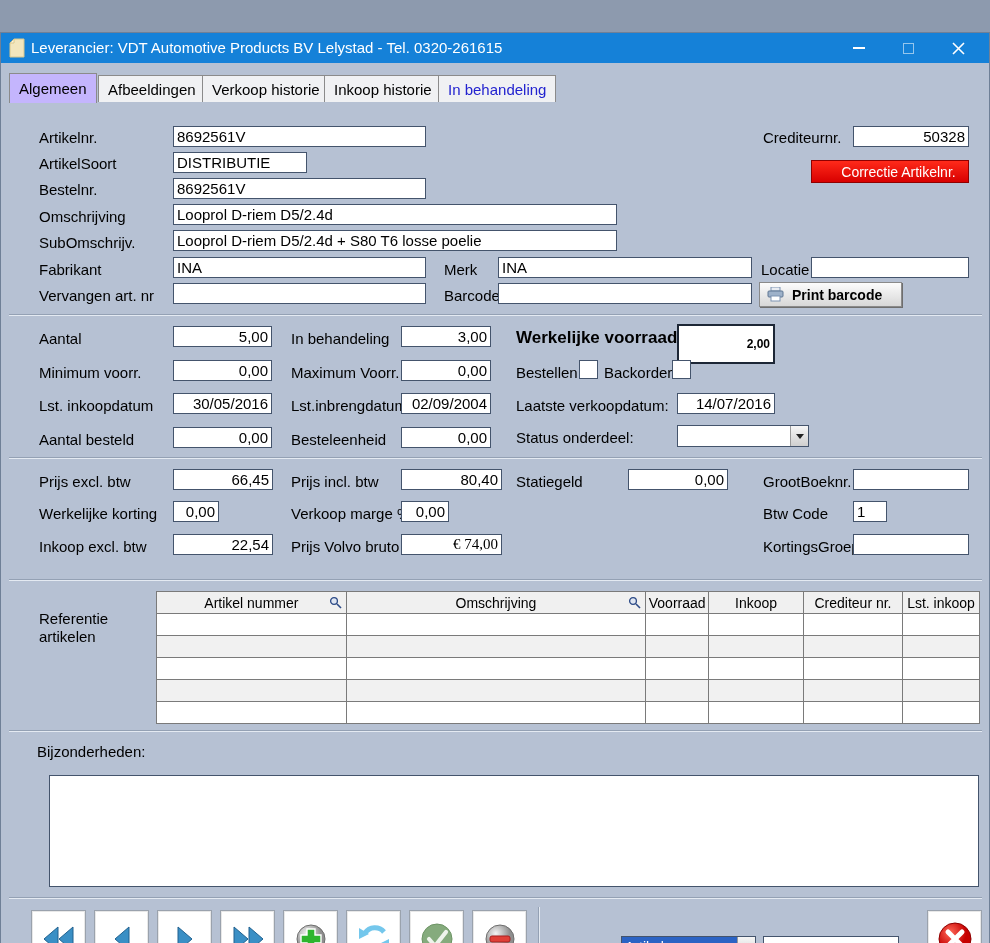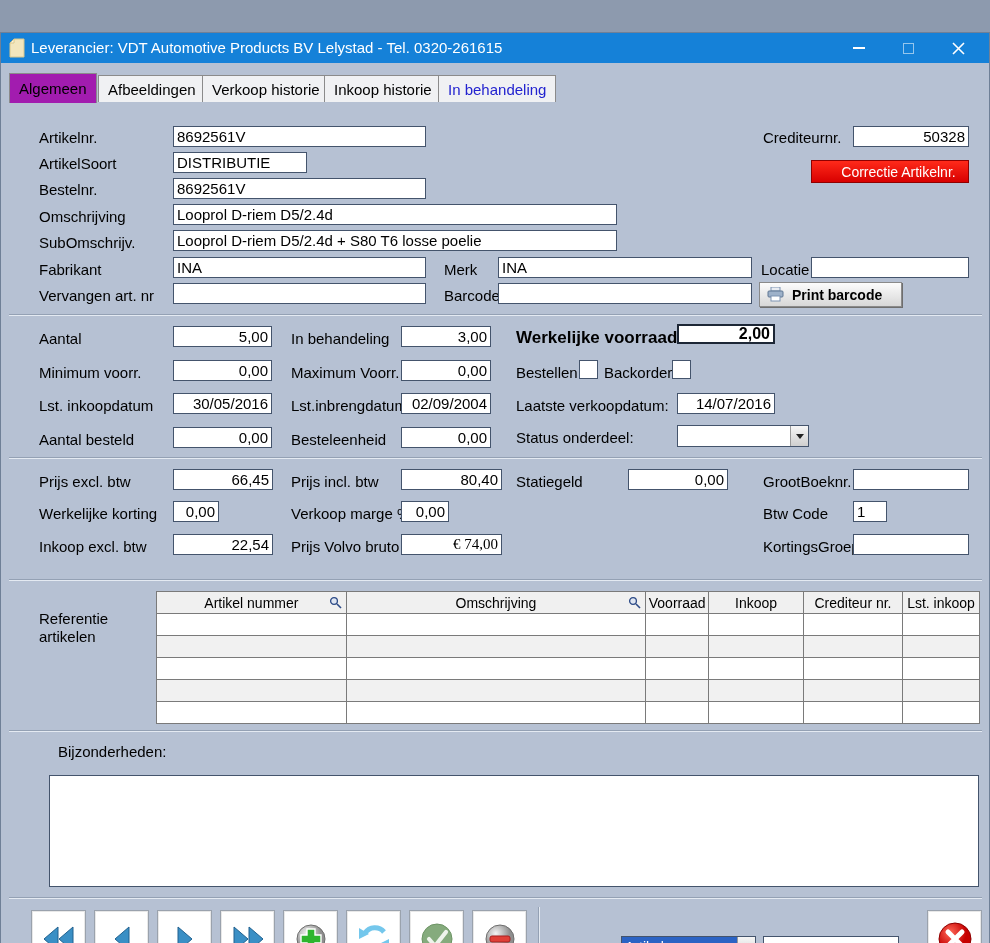--- a/index.html
+++ b/index.html
@@ -7,40 +7,40 @@
   #win{position:relative;width:990px;height:943px;background:#b6c1d3;overflow:hidden;
        border:1px solid #6f8097;margin-top:32px;}
   
   #titlebar{position:absolute;left:0;top:0;width:100%;height:30px;background:#1581d8;}
   #title-text{position:absolute;left:30px;top:6px;color:#fff;font-size:15px;white-space:nowrap;}
   .wc{position:absolute;top:0;width:45px;height:30px;display:flex;align-items:center;justify-content:center;}
   #btn-min{right:108px}#btn-max{right:58px}#btn-close{right:8px}
   
   .tab{position:absolute;top:42px;height:27px;background:#f0f1f3;border:1px solid #8b8b8b;border-bottom:none;
        font-size:15px;color:#000;display:flex;align-items:center;justify-content:center;padding:0 9px;white-space:nowrap;}
-  .tab.active{top:40px;height:30px;background:#a21caf;z-index:2;text-align:center;}
+  .tab.active{top:40px;height:30px;background:#c4b5fd;z-index:2;text-align:center;}
   .tab.attention{color:#2222cf;}
   
   .lbl{position:absolute;font-size:15px;color:#000;white-space:nowrap;}
   .inp{position:absolute;height:21px;border:1px solid #44546c;background:#fff;font-size:15px;
        padding:0 3px;color:#000;outline:none;}
   .num{text-align:right;}
   .hsep{position:absolute;left:8px;width:973px;height:2px;border-top:1px solid #94a1b4;border-bottom:1px solid #e4eaf2;}
   .chk{position:absolute;width:19px;height:19px;background:#fff;border:1px solid #44546c;}
   
   #correctie-btn{position:absolute;left:810px;top:127px;width:158px;height:23px;
       background:linear-gradient(#ff2a1a,#d80000);border:1px solid #8f0000;color:#fff;
       font-weight:normal;font-size:14px;display:flex;align-items:center;justify-content:center;cursor:pointer;padding-left:17px;}
   
   #print-btn{position:absolute;left:758px;top:249px;width:143px;height:25px;
       background:linear-gradient(#fcfcfc,#d7d7d7);border:1px solid #8a8a8a;box-shadow:1px 1px 0 #6e6e6e;
       font-weight:bold;font-size:14px;display:flex;align-items:center;gap:8px;padding-left:7px;cursor:pointer;}
   
   #werkelijke-label{font-weight:bold;font-size:17px;}
-  #werkelijke-input{border:2px solid #1d2736;font-weight:bold;font-size:16px;height:20px;}
+  #werkelijke-input{border:2px solid #1d2736;font-weight:bold;font-size:12px;height:40px;}
   
   .combo{position:absolute;height:22px;background:#fff;border:1px solid #44546c;display:flex;}
   .combo .val{flex:1;font-size:14px;padding:2px 3px;white-space:nowrap;overflow:hidden;}
   .combo .btn{width:18px;background:linear-gradient(#f6f6f6,#cfcfcf);border-left:1px solid #9a9a9a;
       display:flex;align-items:center;justify-content:center;}
   .tri-down{width:0;height:0;border-left:4px solid transparent;border-right:4px solid transparent;border-top:5px solid #222;}
   #search-combo .val{background:#2b63c4;color:#fff;}
   
   #ref-table{position:absolute;left:155px;top:558px;width:824px;border-collapse:collapse;background:#fff;
       border:1px solid #6f6f6f;}
@@ -256,21 +256,21 @@
           <td></td>
           <td></td>
           <td></td>
           <td></td>
         </tr>
       </tbody>
   </table>
 
   <div class="hsep" style="top:697px"></div>
 
-  <div class="lbl" style="left:57px;top:710px">Bijzonderheden:</div>
+  <div class="lbl" style="left:36px;top:710px">Bijzonderheden:</div>
   <textarea id="notes-area" style=""></textarea>
 
   <div class="hsep" style="top:864px"></div>
 
   <div class="tbtn" style="left:30px">
     <svg width="36" height="30" viewBox="0 0 36 30">
       <polygon points="17,3 3,15 17,27" fill="#3a8fc5" stroke="#20618f"></polygon>
       <polygon points="32,3 18,15 32,27" fill="#3a8fc5" stroke="#20618f"></polygon>
     </svg>
     </div>

